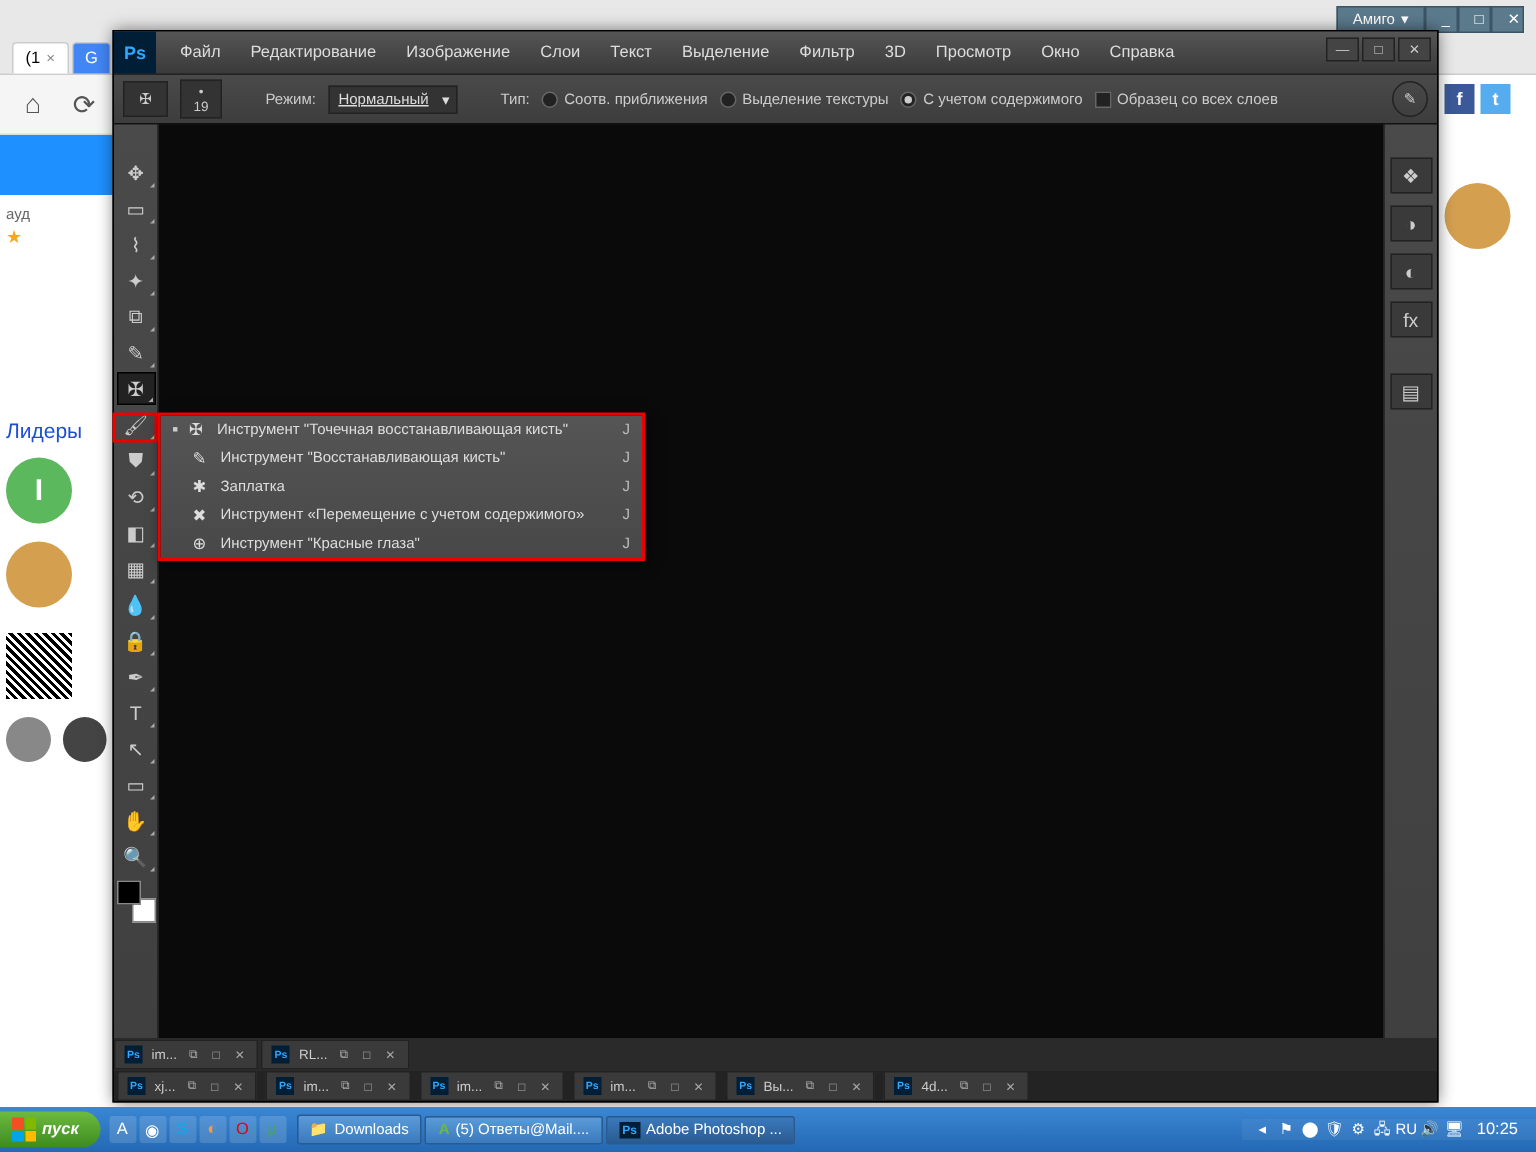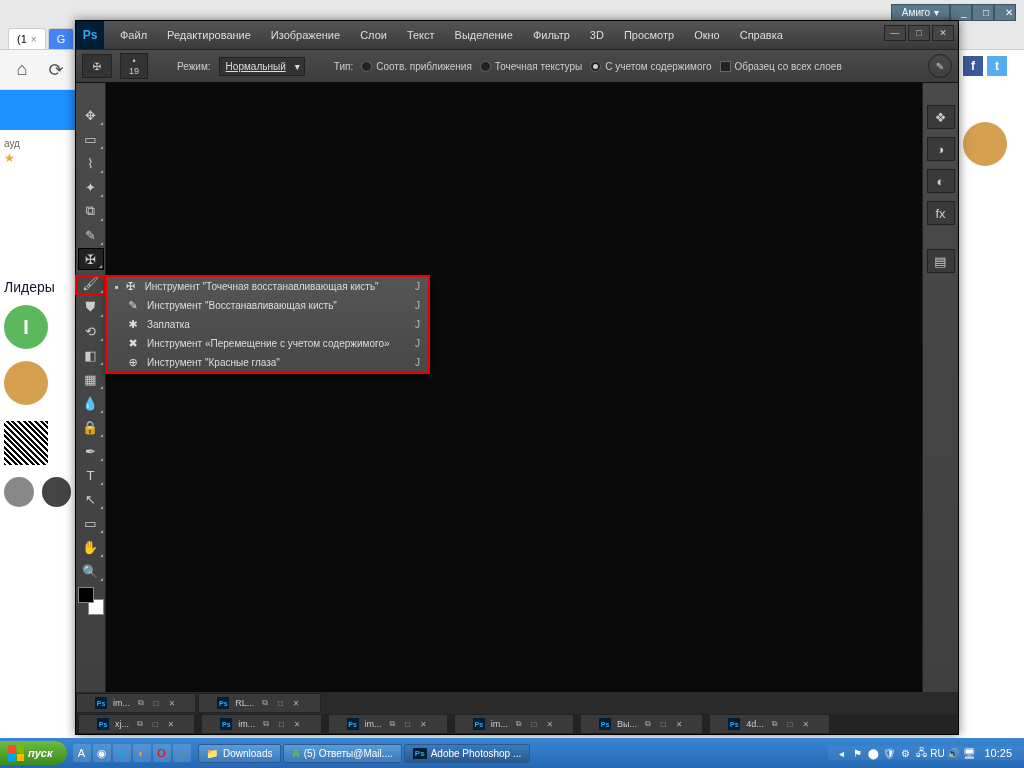--- a/index.html
+++ b/index.html
@@ -12,21 +12,21 @@
   .amigo-bar { position:absolute; top:4px; right:8px; display:flex; gap:0;justify-content:flex-end; }
   .amigo-btn { background:#5b7a8c; color:#fff; font-size:10px; padding:2px 10px; border:1px solid #3a5565; display:flex; align-items:center; gap:4px;}
   .amigo-sys { width:22px; text-align:center; }
 
   .browser-toolbar { height:40px; background:#f5f5f5; border-bottom:1px solid #ddd; display:flex; align-items:center; padding:0 10px; gap:10px;}
   .home-icon, .reload-icon { width:24px; height:24px; display:flex; align-items:center; justify-content:center; color:#555; font-size:18px;}
 
   
   .web-left { position:absolute; left:0; top:90px; width:75px; height:600px; background:#fff; }
   .blue-bar { position:absolute; top:0; left:0; right:0; height:40px; background:#1e90ff;}
-  .web-left .heading { font-size:14px; color:#0f172a; margin-top:110px; padding:4px; }
+  .web-left .heading { font-size:14px; color:#1d4ed8; margin-top:110px; padding:4px; }
   .avatar-circle { width:44px; height:44px; border-radius:50%; margin:6px 4px; display:inline-block;}
   .avatar-green { background:#5cb85c; color:#fff; display:flex; align-items:center; justify-content:center; font-size:20px; font-weight:bold;}
   .qr { width:44px; height:44px; background:repeating-linear-gradient(45deg,#000,#000 2px,#fff 2px,#fff 4px); margin:6px 4px;}
 
   
   .web-right { position:absolute; right:0; top:50px; width:65px; height:640px; background:#fff;}
   .soc-icons { display:flex; gap:4px; padding:6px 4px; background:#fff;}
   .soc { width:20px; height:20px; background:#ccc; color:#fff; display:flex; align-items:center; justify-content:center; font-size:12px; font-weight:bold;}
 
   
@@ -75,21 +75,21 @@
   .flyout-row { display:flex; align-items:center; padding:2px 8px; color:#ddd; font-size:10px; cursor:pointer; height:19px;}
   .flyout-row.sel:before { content:'■'; font-size:6px; margin-right:4px; color:#ccc;}
   .flyout-row:not(.sel):before { content:''; width:10px; display:inline-block;}
   .flyout-icon { width:16px; text-align:center; margin-right:6px; font-size:11px;}
   .flyout-label { flex:1;}
   .flyout-key { color:#bbb;}
   .active-tool-box { position:absolute; left:75px; top:275px; width:30px; height:20px; border:2px solid #e00; z-index:99;}
 
   
   .ps-doctabs { position:absolute; bottom:20px; left:0; right:0; height:22px; background:#2a2a2a; display:flex; align-items:center;}
-  .doctab { background:#3a3a3a; color:#ccc; font-size:9px; padding:3px 18px; margin-right:2px; display:flex; align-items:center; gap:6px; border:1px solid #222;}
+  .doctab { background:#3a3a3a; color:#ccc; font-size:9px; padding:3px 6px; margin-right:2px; display:flex; align-items:center; gap:6px; border:1px solid #222;}
   .doctab .ps-mini { width:12px; height:12px; background:#001e36; color:#31a8ff; font-size:7px; display:flex; align-items:center; justify-content:center; font-weight:bold;}
   .doctab-ctrl { color:#aaa; font-size:8px; cursor:pointer; padding:0 2px;}
 
   .ps-doctabs2 { position:absolute; bottom:0; left:0; right:0; height:20px; background:#232323; display:flex; gap:4px; padding:0 2px;}
 
   
   .taskbar { position:absolute; bottom:0; left:0; right:0; height:30px; background:linear-gradient(#3a87d4,#2468b3); display:flex; align-items:center; font-size:11px; color:#fff;}
   .start-btn { background:linear-gradient(#6dbb3e,#3d8b1f); padding:4px 14px 4px 8px; border-radius:0 12px 12px 0; font-weight:bold; font-style:italic; display:flex; align-items:center; gap:4px;}
   .start-logo { width:16px; height:16px; display:grid; grid-template-columns:1fr 1fr; grid-template-rows:1fr 1fr; gap:1px;}
   .start-logo div:nth-child(1){background:#f25022;} .start-logo div:nth-child(2){background:#7fba00;}
@@ -179,21 +179,21 @@
     </div>
     <span class="opt-label">Режим:</span>
     <div class="opt-select">Нормальный</div>
     <span class="opt-label">Тип:</span>
     <div class="opt-group">
         <div class="radio"></div>
         <span>Соотв. приближения</span>
       </div>
     <div class="opt-group">
         <div class="radio"></div>
-        <span>Точечная текстуры</span>
+        <span>Выделение текстуры</span>
       </div>
     <div class="opt-group">
         <div class="radio checked"></div>
         <span>С учетом содержимого</span>
       </div>
     <div class="opt-group">
         <div class="checkbox"></div>
         <span>Образец со всех слоев</span>
       </div>
     <div style="margin-left:auto;width:24px;height:24px;border:1px solid #222;border-radius:50%;display:flex;align-items:center;justify-content:center;">✎</div>

